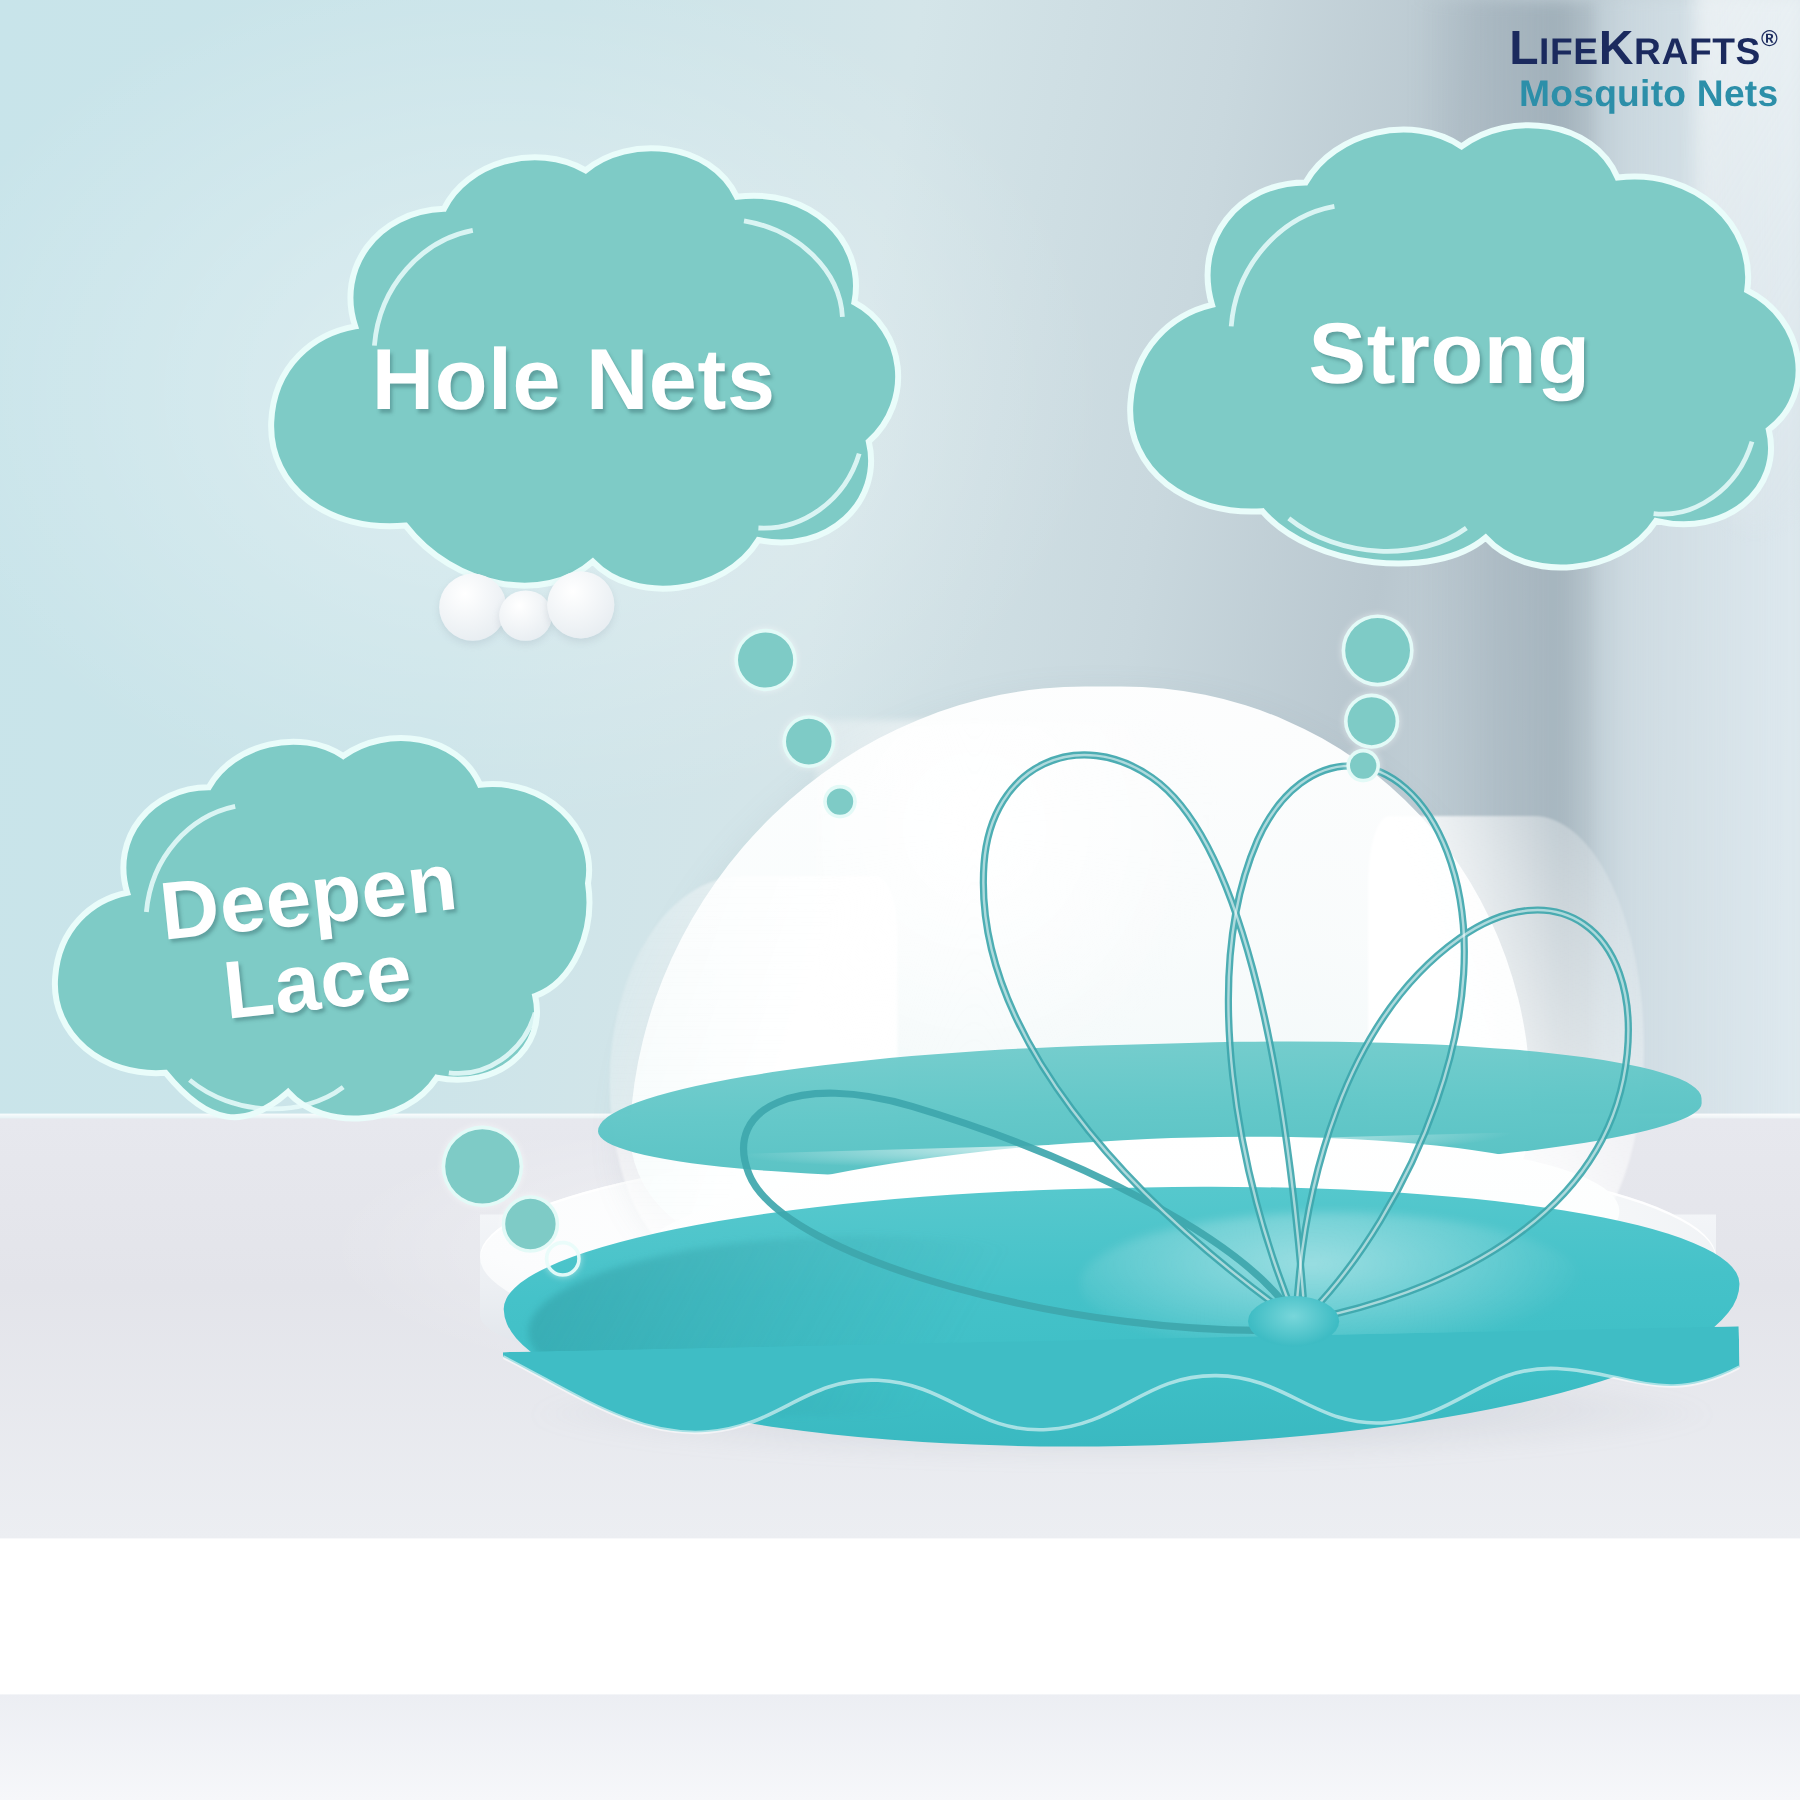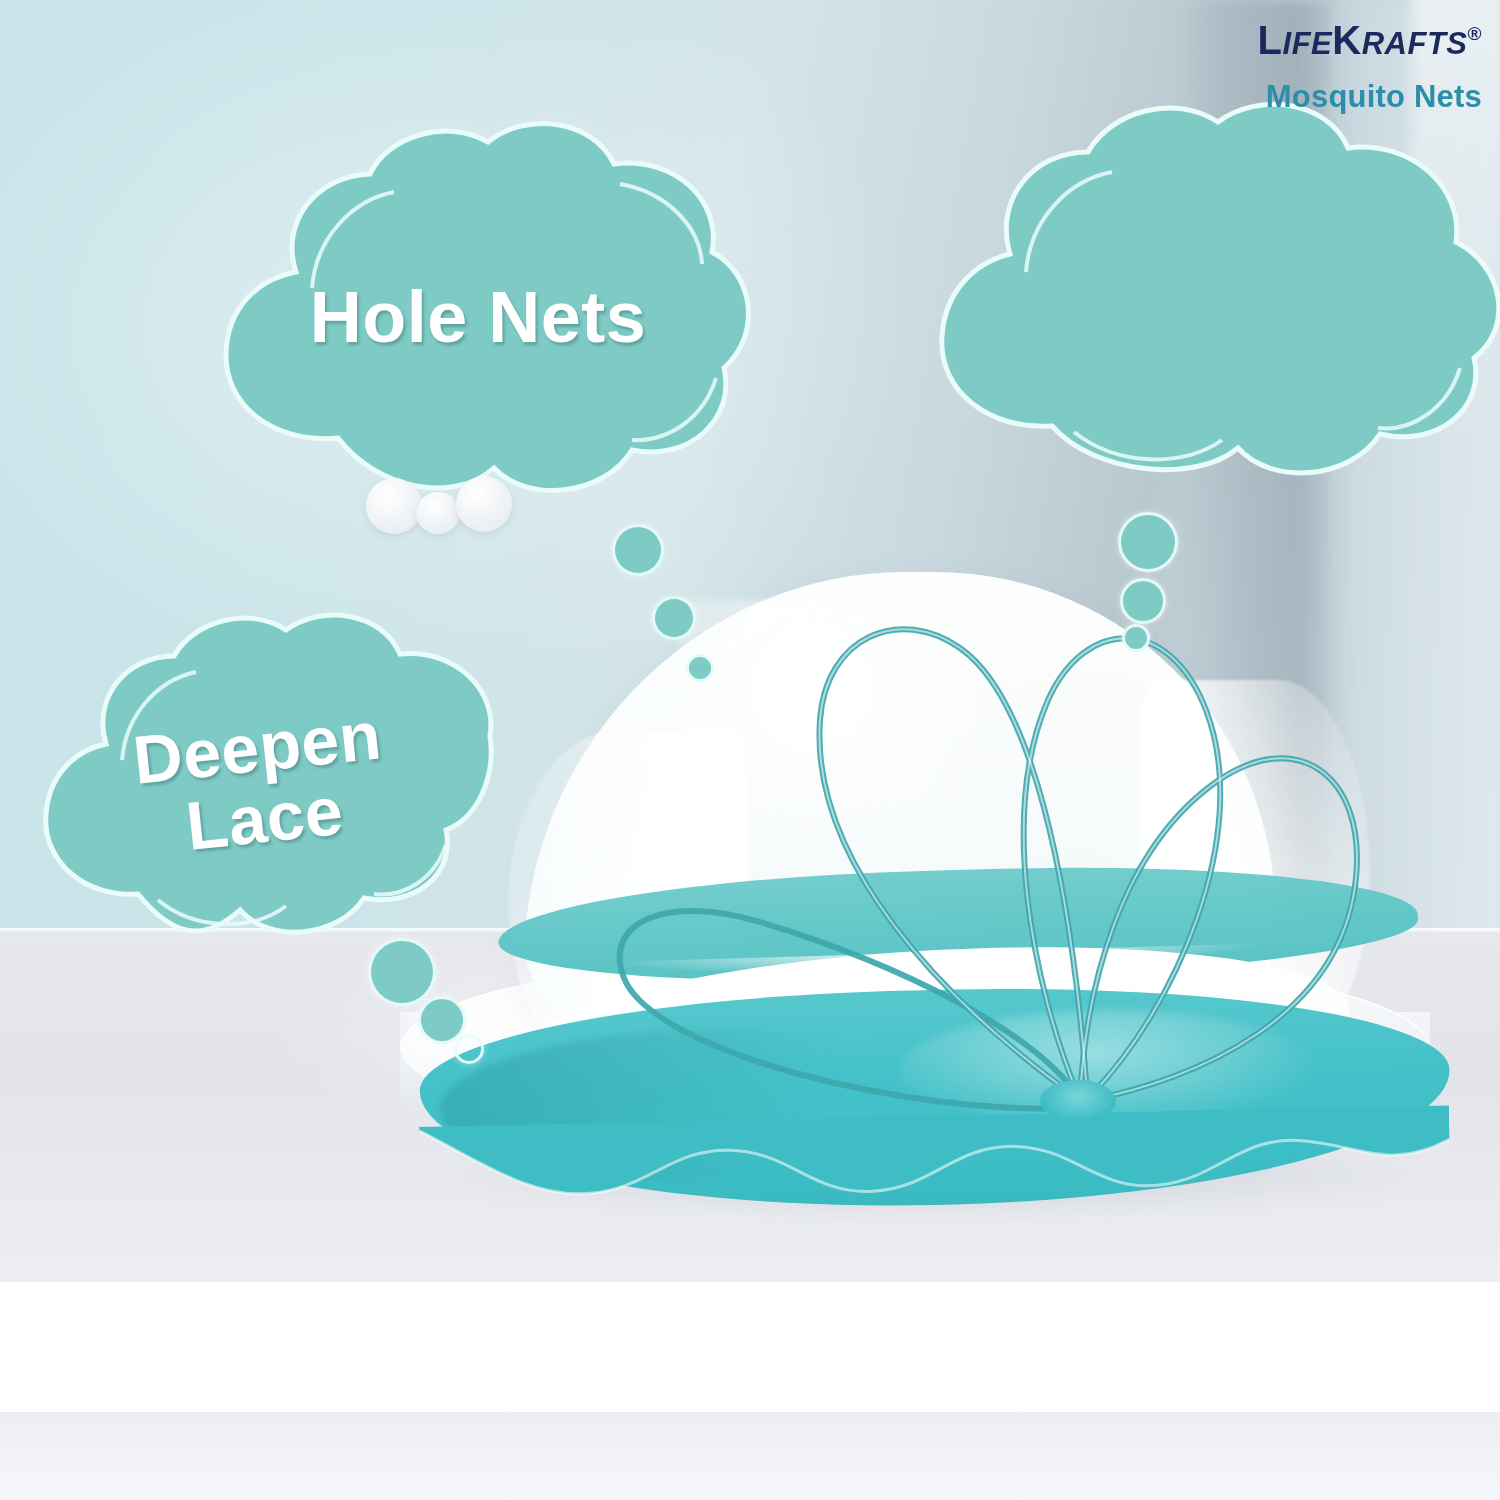--- a/index.html
+++ b/index.html
@@ -193,24 +193,24 @@
     background:radial-gradient(circle at 38% 30%,#ffffff,#e9eef2 75%,#dfe6ec);
     box-shadow:0 3px 6px rgba(140,155,168,.22);}
 
   
   .logo{position:absolute;right:18px;top:20px;text-align:right;line-height:1;}
   .logo-main{
     font-size:40px;font-weight:bold;color:#1b2a5e;letter-spacing:.5px;
     font-family:"Liberation Sans","DejaVu Sans",sans-serif;
     display:inline-block;position:relative;
   }
-  .logo-main .sc{font-size:31px;font-style:italic;}
+  .logo-main .sc{font-size:31px;}
   .logo-reg{font-size:19px;vertical-align:super;color:#1b2a5e;}
   .logo-sub{
-    font-size:31px;font-weight:bold;color:#2c8fa9;margin-top:21px;letter-spacing:.2px;
+    font-size:31px;font-weight:bold;color:#2c8fa9;margin-top:2px;letter-spacing:.2px;
   }
 
   
   .banner{
     position:absolute;left:0;top:1268px;width:1500px;height:146px;
     background:linear-gradient(180deg,#5fc5c6 0%,#56c2c4 55%,#4fbec1 100%);
     display:flex;align-items:center;justify-content:center;
     box-shadow:0 3px 6px rgba(120,150,155,.25);
   }
   .banner-text{
@@ -326,20 +326,21 @@
                  C596,170 606,232 566,262
                  C578,312 530,352 472,338
                  C442,384 364,390 330,352
                  C288,388 186,378 144,330 Z" fill="#7ecbc6" stroke="#e9fcfa" stroke-width="5"></path>
         <path d="M118,176 C122,124 160,84 204,76" fill="none" stroke="#e9fcfa" stroke-width="4" opacity=".85"></path>
         <path d="M552,272 C540,312 504,336 470,332" fill="none" stroke="#e9fcfa" stroke-width="4" opacity=".85"></path>
         <path d="M166,336 C208,370 276,372 314,344" fill="none" stroke="#e9fcfa" stroke-width="4" opacity=".85"></path>
       </g>
     </svg>
     <div class="cloud-text">
+      <span>Strong</span>
     </div>
   </div>
 
   <div class="cloud" id="cloud-lace">
     <svg width="470" height="350" viewBox="0 0 470 350">
       <g>
         <path d="M112,286
                  C60,290 16,254 20,206
                  C23,166 50,142 80,136
                  C66,90 100,48 148,48

